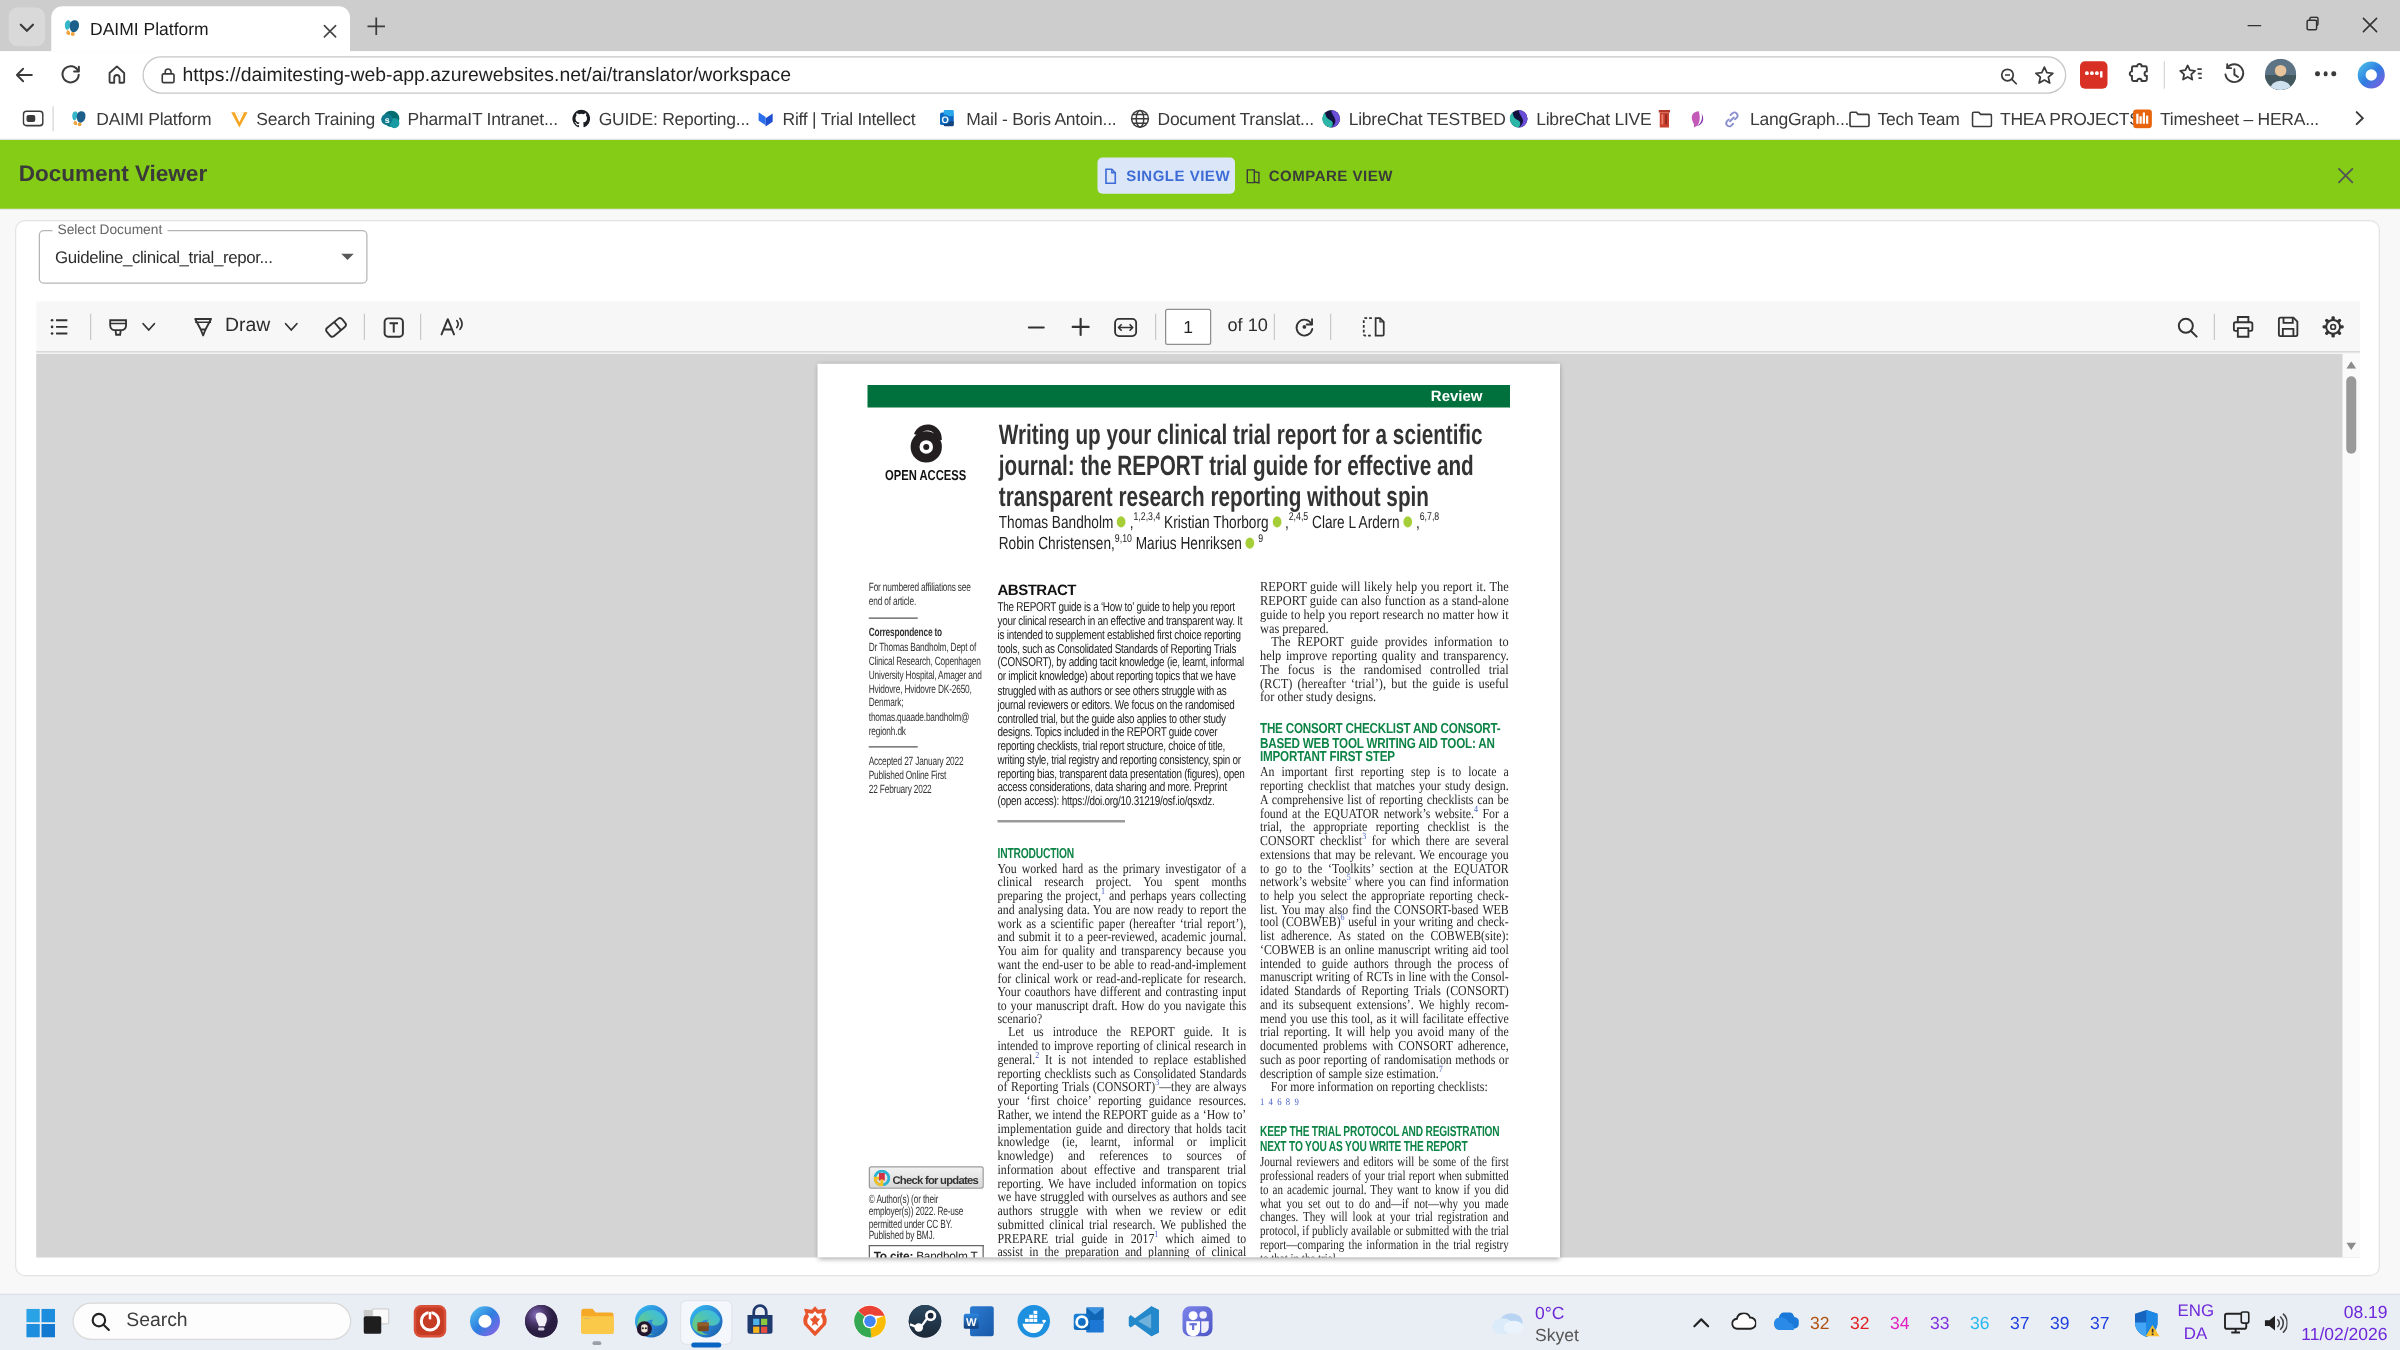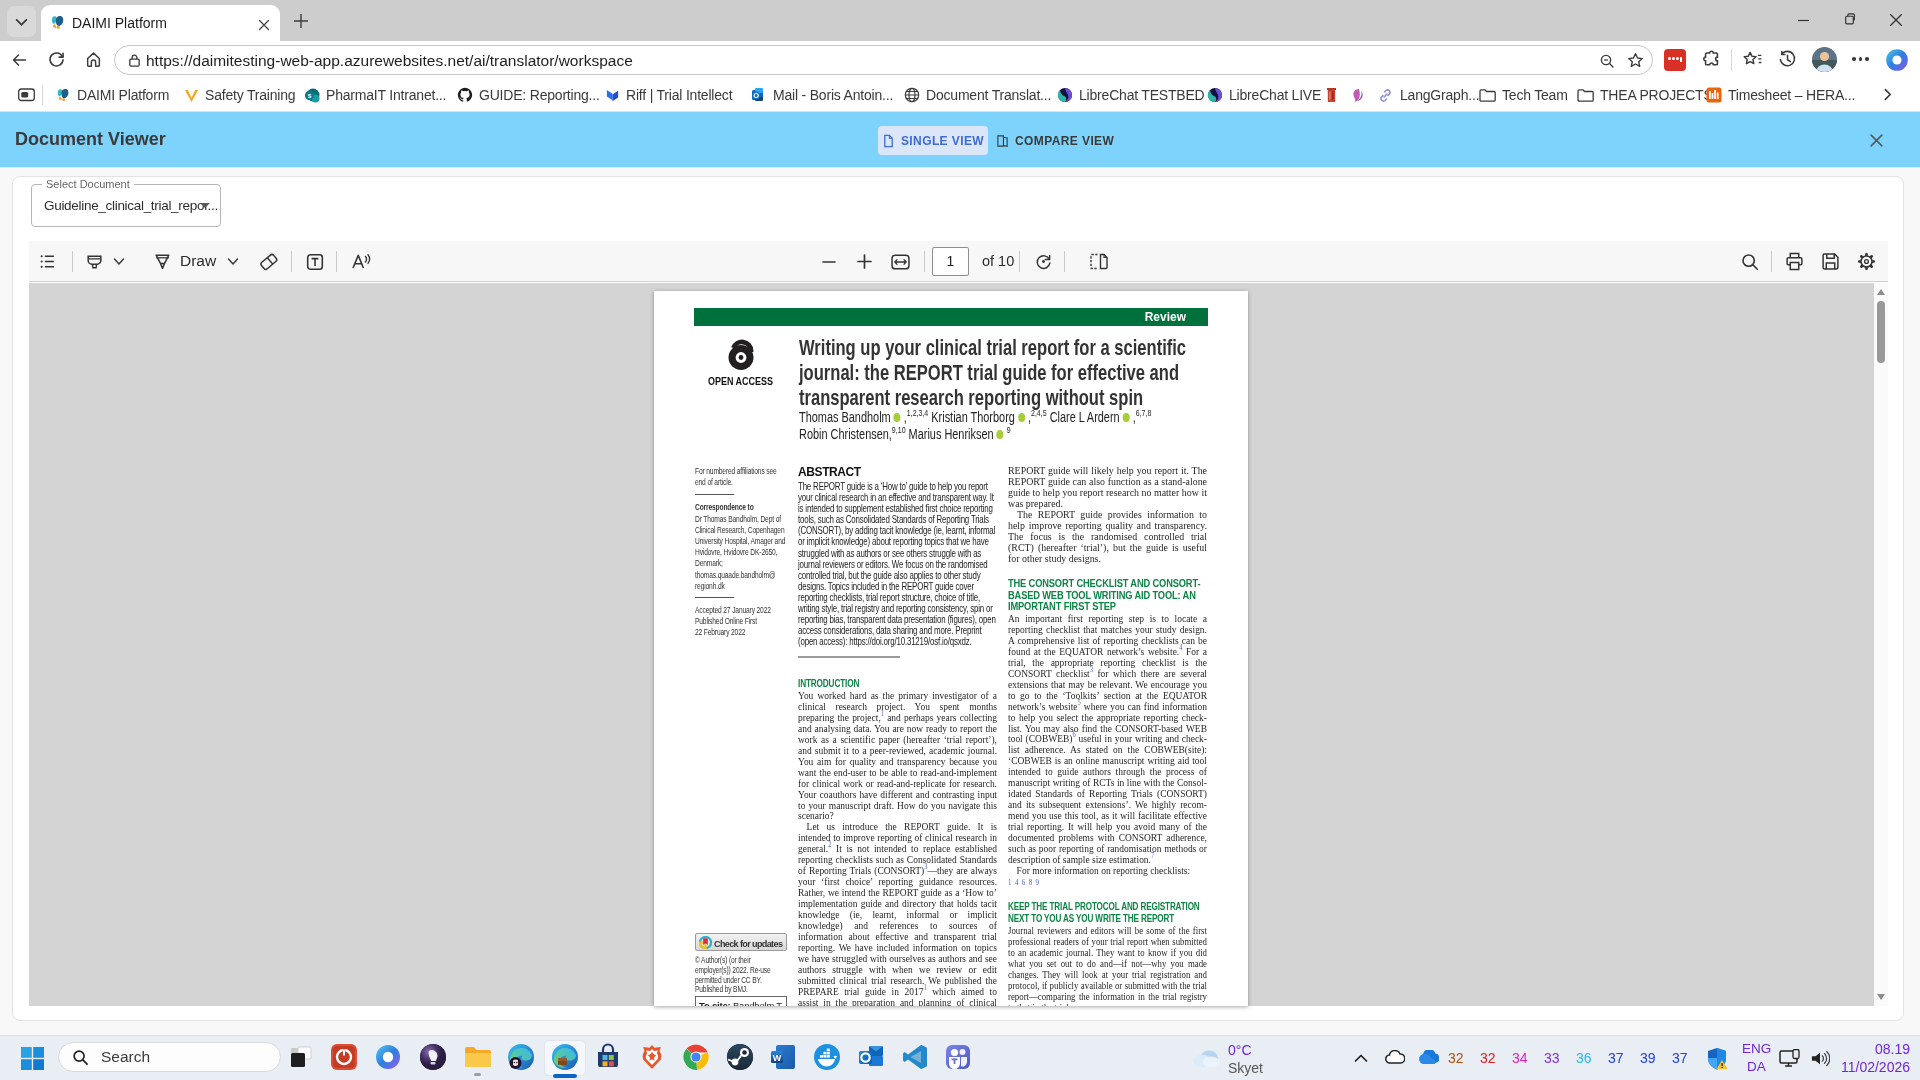--- a/index.html
+++ b/index.html
@@ -17,28 +17,28 @@
 
 .addrbar { position:absolute; left:0; top:41px; width:1920px; height:37px; background:#fff; }
 .urlpill { position:absolute; left:114px; top:3.5px; width:1539px; height:30px; border:1px solid #c6c6c6; border-radius:15px; background:#fff; }
 .urltext { position:absolute; left:31px; top:6px; font-size:15.5px; color:#1f1f1f; }
 
 
 .bookmarks { position:absolute; left:0; top:78px; width:1920px; height:34px; background:#fff; border-bottom:1px solid #e2e2e2; }
 .bm { position:absolute; top:0; height:34px; display:flex; align-items:center; gap:6px; font-size:14px; letter-spacing:-0.2px; color:#3a3a3a; white-space:nowrap; }
 
 
-.appheader { position:absolute; left:0; top:112px; width:1920px; height:56px; background:#7dd3fc; border-bottom:1px solid #e7e7e7; }
+.appheader { position:absolute; left:0; top:112px; width:1920px; height:56px; background:#84cc16; border-bottom:1px solid #e7e7e7; }
 .dvtitle { position:absolute; left:15px; top:17px; font-size:18px; font-weight:700; color:#3a3a3a; }
 .svbtn { position:absolute; left:878px; top:14px; width:110px; height:29px; background:#dbe7f8; border-radius:4px; display:flex; align-items:center; justify-content:center; gap:6px; color:#3d6cd6; font-size:12px; font-weight:700; letter-spacing:0.4px; }
 .cvbtn { position:absolute; left:996px; top:14px; height:29px; display:flex; align-items:center; gap:6px; color:#3a3a3a; font-size:12px; font-weight:700; letter-spacing:0.4px; }
 
 
 .card { position:absolute; left:12px; top:176px; width:1892px; height:845px; background:#fff; border:1px solid #e3e3e3; border-radius:8px; }
-.fieldset { position:absolute; left:18px; top:7px; width:190px; height:43px; border:1px solid #b5b5b5; border-radius:4px; }
+.fieldset { position:absolute; left:18px; top:7px; width:263px; height:43px; border:1px solid #b5b5b5; border-radius:4px; }
 .fieldlabel { position:absolute; left:10px; top:-7px; background:#fff; padding:0 4px; font-size:11px; color:#666; }
 .fieldval { position:absolute; left:12px; top:13px; font-size:13.5px; color:#2e2e2e; letter-spacing:-0.3px; }
 .fieldcaret { position:absolute; right:10px; top:18px; width:0; height:0; border-left:5px solid transparent; border-right:5px solid transparent; border-top:5px solid #595959; }
 
 
 .pdf { position:absolute; left:16px; top:64px; width:1859px; height:765px; }
 .pdftoolbar { position:absolute; left:0; top:0; width:1859px; height:41px; background:#f7f7f7; border-bottom:1px solid #cfcfcf; }
 .viewport { position:absolute; left:0; top:42px; width:1859px; height:723px; background:#d4d4d4; }
 .vscroll { position:absolute; right:0; top:0; width:14px; height:723px; background:#fafafa; }
 .vthumb { position:absolute; left:3px; top:18px; width:8px; height:62px; background:#999; border-radius:4px; }
@@ -210,21 +210,21 @@
           <path d="M4 9 C5.5 9.5 6.5 11 6 12.5 C5 13.5 3 12.5 3 11 Z" fill="#f0a23c"></path>
           <circle cx="8.2" cy="12.2" r="1.6" fill="#f0a23c"></circle>
         </svg>
       <span>DAIMI Platform</span>
     </div>
     <div class="bm" style="left:184px">
       <svg width="15" height="15" viewBox="0 0 16 16">
           <path d="M1 2 H6 L8 6.5 L10 2 H15 L8 15 Z" fill="#f5a623"></path>
           <path d="M4 2 H6 L8 6.5 L10 2 H12 L8 10.5 Z" fill="#fff"></path>
         </svg>
-      <span>Safety Training</span>
+      <span>Search Training</span>
     </div>
     <div class="bm" style="left:304px">
       <svg width="16" height="16" viewBox="0 0 16 16">
           <circle cx="9" cy="8" r="6.5" fill="#036c70"></circle>
           <circle cx="11.5" cy="11.5" r="4" fill="#1a9ba1"></circle>
           <circle cx="5.5" cy="8.5" r="4.5" fill="#13859c"></circle>
           <circle cx="5.5" cy="8.5" r="4.2" fill="#0f7a8c"></circle>
           <text x="5.6" y="11" font-size="7" fill="#fff" font-weight="bold" text-anchor="middle" font-family="Liberation Sans">s</text>
         </svg>
       <span>PharmaIT Intranet...</span>

